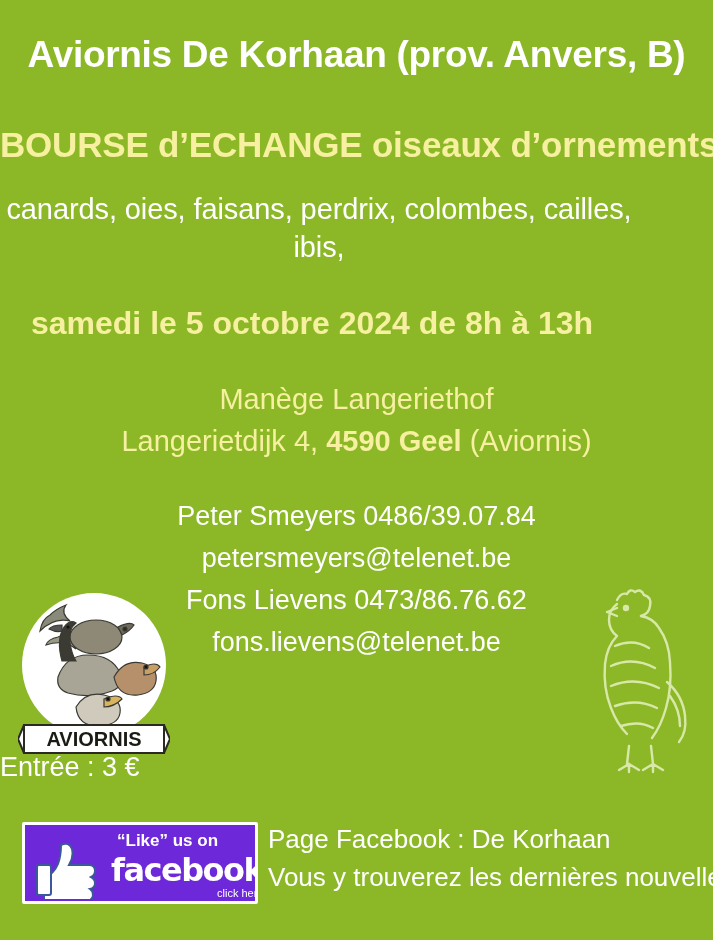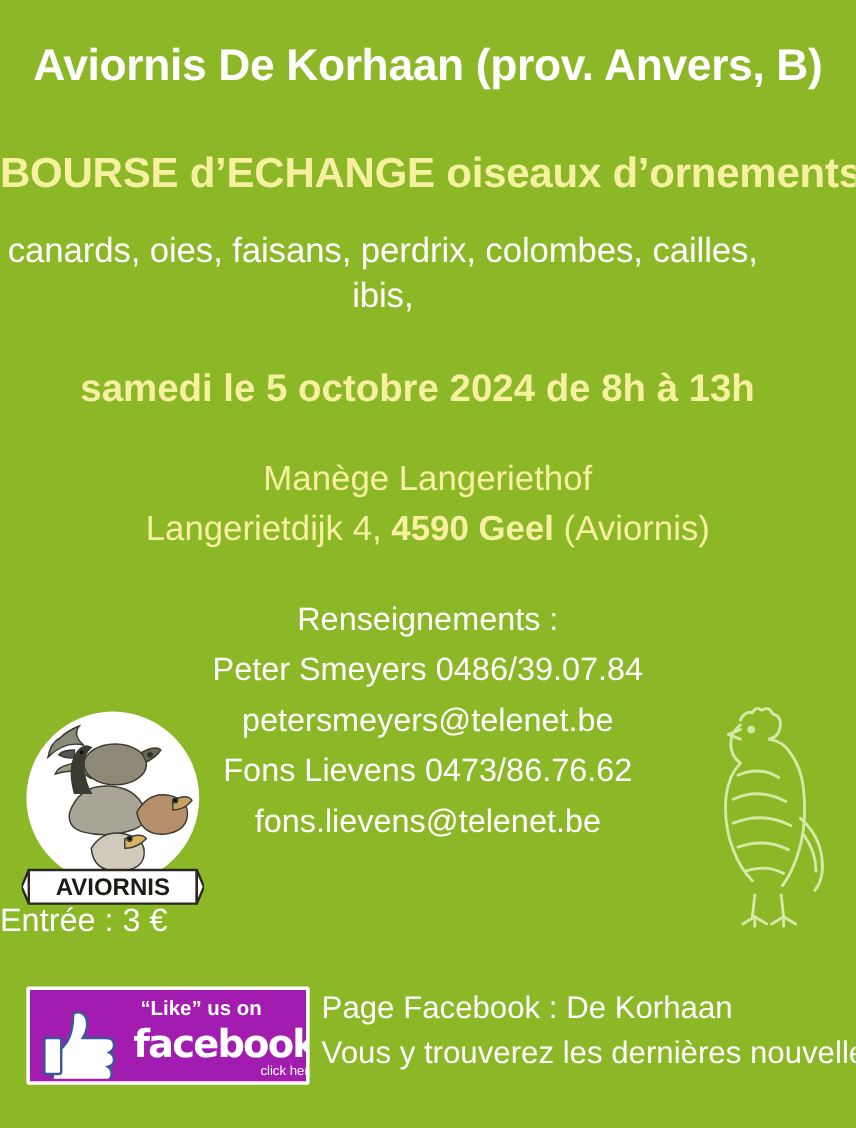--- a/index.html
+++ b/index.html
@@ -62,21 +62,20 @@
   .date {
     position: absolute;
     top: 305px;
     left: 0;
     width: 624px;
     text-align: center;
     color: #f6f0a0;
     font-size: 32px;
     font-weight: bold;
     white-space: nowrap;
-    padding-left: 36px;
   }
 
   .venue {
     position: absolute;
     top: 378px;
     left: 0;
     width: 713px;
     text-align: center;
     color: #f6f0a0;
     font-size: 29px;
@@ -141,21 +140,21 @@
     height: 188px;
   }
 
   
   .fb-badge {
     position: absolute;
     left: 22px;
     top: 822px;
     width: 236px;
     height: 82px;
-    background: #a21caf;
+    background: #6d28d9;
     border: 3px solid #ffffff;
     box-sizing: border-box;
     border-radius: 2px;
     overflow: hidden;
   }
   .fb-like-text {
     position: absolute;
     left: 92px;
     top: 6px;
     color: #ffffff;
@@ -206,21 +205,20 @@
   <div class="date">samedi le 5 octobre 2024 de 8h à 13h</div>
 
   <div class="venue">
     <div>Manège Langeriethof</div>
     <div>
       <span>Langerietdijk 4, </span><span class="strong">4590 Geel</span><span> (Aviornis)</span>
     </div>
   </div>
 
   <div class="contact">
-    <div>Renseignements :</div>
     <div>Peter Smeyers 0486/39.07.84</div>
     <div>petersmeyers@telenet.be</div>
     <div>Fons Lievens 0473/86.76.62</div>
     <div>fons.lievens@telenet.be</div>
   </div>
 
   <div class="entry">Entrée : 3 €</div>
 
   <div class="aviornis-logo">
     <svg viewBox="0 0 152 185" width="152" height="185" xmlns="http://www.w3.org/2000/svg">

